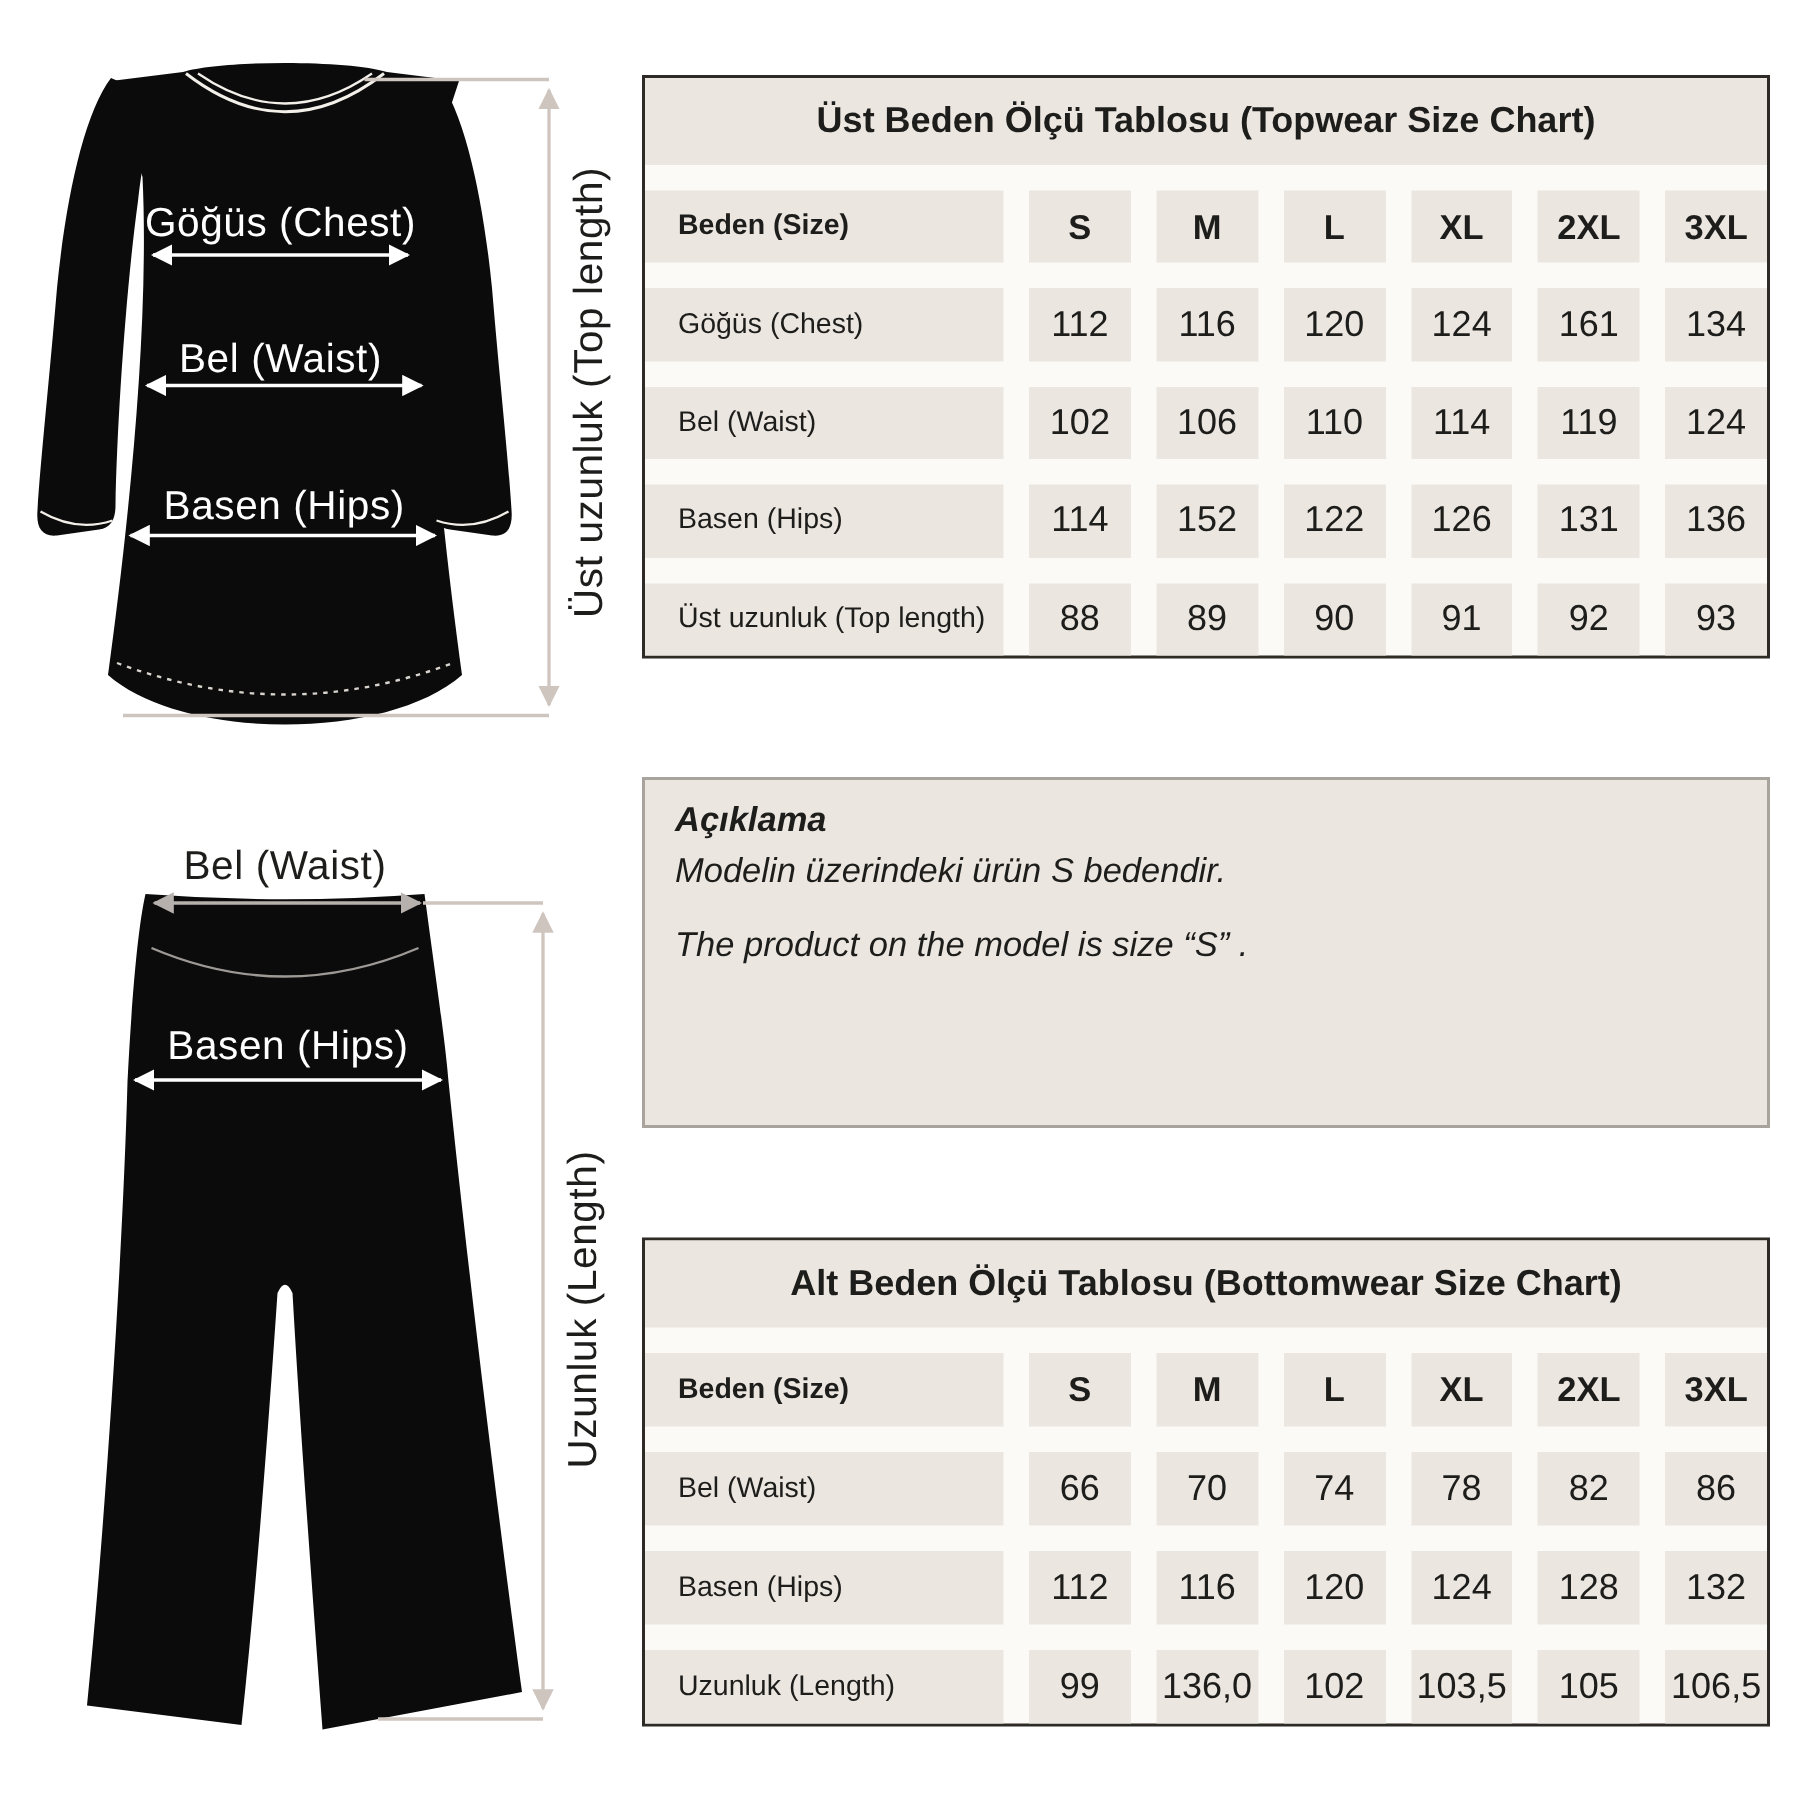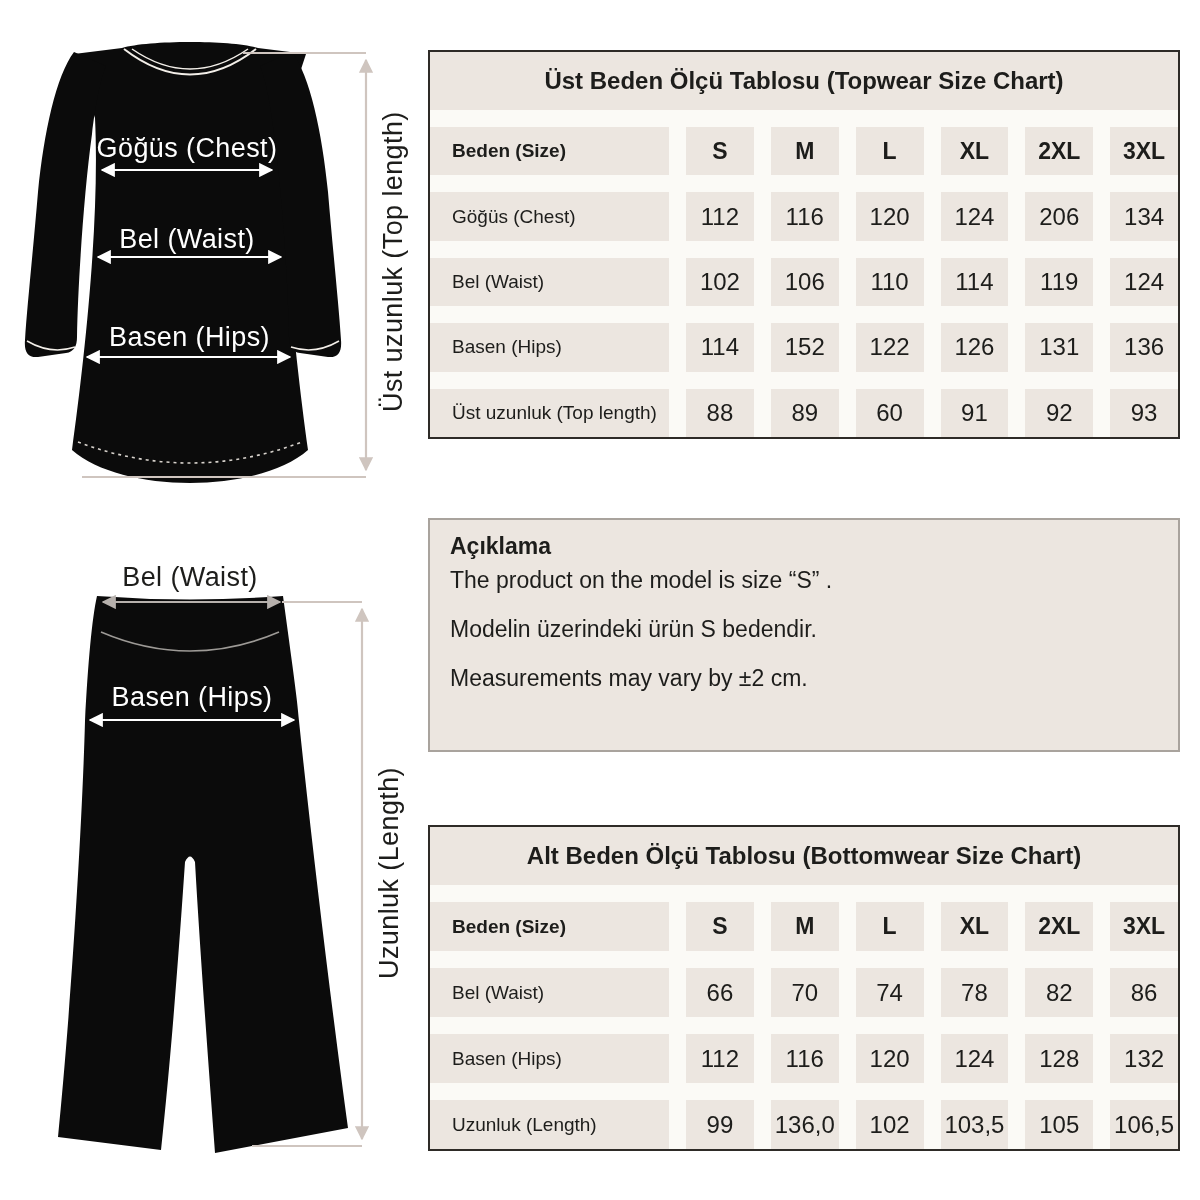--- a/index.html
+++ b/index.html
@@ -21,20 +21,21 @@
     font-size:24px;white-space:nowrap;
   }
   .title-cell{grid-column:1 / -1;font-weight:bold;font-size:24px;}
   .header-cell{font-weight:bold;font-size:23px;}
   .label-cell{justify-content:flex-start;padding-left:22px;font-size:19px;}
   
   .notes{
     position:absolute;left:428px;top:518px;width:752px;height:234px;
     background:#ece6e0;border:2px solid #a9a39d;box-sizing:border-box;
     padding:12px 20px;
+    font-style:italic;
   }
   .notes h3{margin:0 0 7px 0;font-size:23px;line-height:28px;font-weight:bold;}
   .notes p{margin:0 0 23px 0;font-size:23px;line-height:26px;}
   
   .glabel{position:absolute;font-size:27px;text-align:center;letter-spacing:0.4px;}
   .glabel.on-black{color:#ffffff;}
   .glabel.on-white{color:#1d1d1b;}
   .vlabel{
     position:absolute;writing-mode:vertical-rl;transform:rotate(180deg);
     display:flex;align-items:center;justify-content:center;
@@ -119,21 +120,21 @@
     <div class="cell header-cell">L</div>
     <div class="cell header-cell">XL</div>
     <div class="cell header-cell">2XL</div>
     <div class="cell header-cell">3XL</div>
 
     <div class="cell label-cell">Göğüs (Chest)</div>
     <div class="cell">112</div>
     <div class="cell">116</div>
     <div class="cell">120</div>
     <div class="cell">124</div>
-    <div class="cell">206</div>
+    <div class="cell">161</div>
     <div class="cell">134</div>
 
     <div class="cell label-cell">Bel (Waist)</div>
     <div class="cell">102</div>
     <div class="cell">106</div>
     <div class="cell">110</div>
     <div class="cell">114</div>
     <div class="cell">119</div>
     <div class="cell">124</div>
 
@@ -141,31 +142,30 @@
     <div class="cell">114</div>
     <div class="cell">152</div>
     <div class="cell">122</div>
     <div class="cell">126</div>
     <div class="cell">131</div>
     <div class="cell">136</div>
 
     <div class="cell label-cell">Üst uzunluk (Top length)</div>
     <div class="cell">88</div>
     <div class="cell">89</div>
-    <div class="cell">60</div>
+    <div class="cell">90</div>
     <div class="cell">91</div>
     <div class="cell">92</div>
     <div class="cell">93</div>
   </div>
 
   <div class="notes">
     <h3>Açıklama</h3>
+    <p>Modelin üzerindeki ürün S bedendir.</p>
     <p>The product on the model is size “S” .</p>
-    <p>Modelin üzerindeki ürün S bedendir.</p>
-    <p>Measurements may vary by ±2 cm.</p>
   </div>
 
   <div class="size-table" id="bottomwear-table">
     <div class="cell title-cell">Alt Beden Ölçü Tablosu (Bottomwear Size Chart)</div>
 
     <div class="cell label-cell header-cell">Beden (Size)</div>
     <div class="cell header-cell">S</div>
     <div class="cell header-cell">M</div>
     <div class="cell header-cell">L</div>
     <div class="cell header-cell">XL</div>

